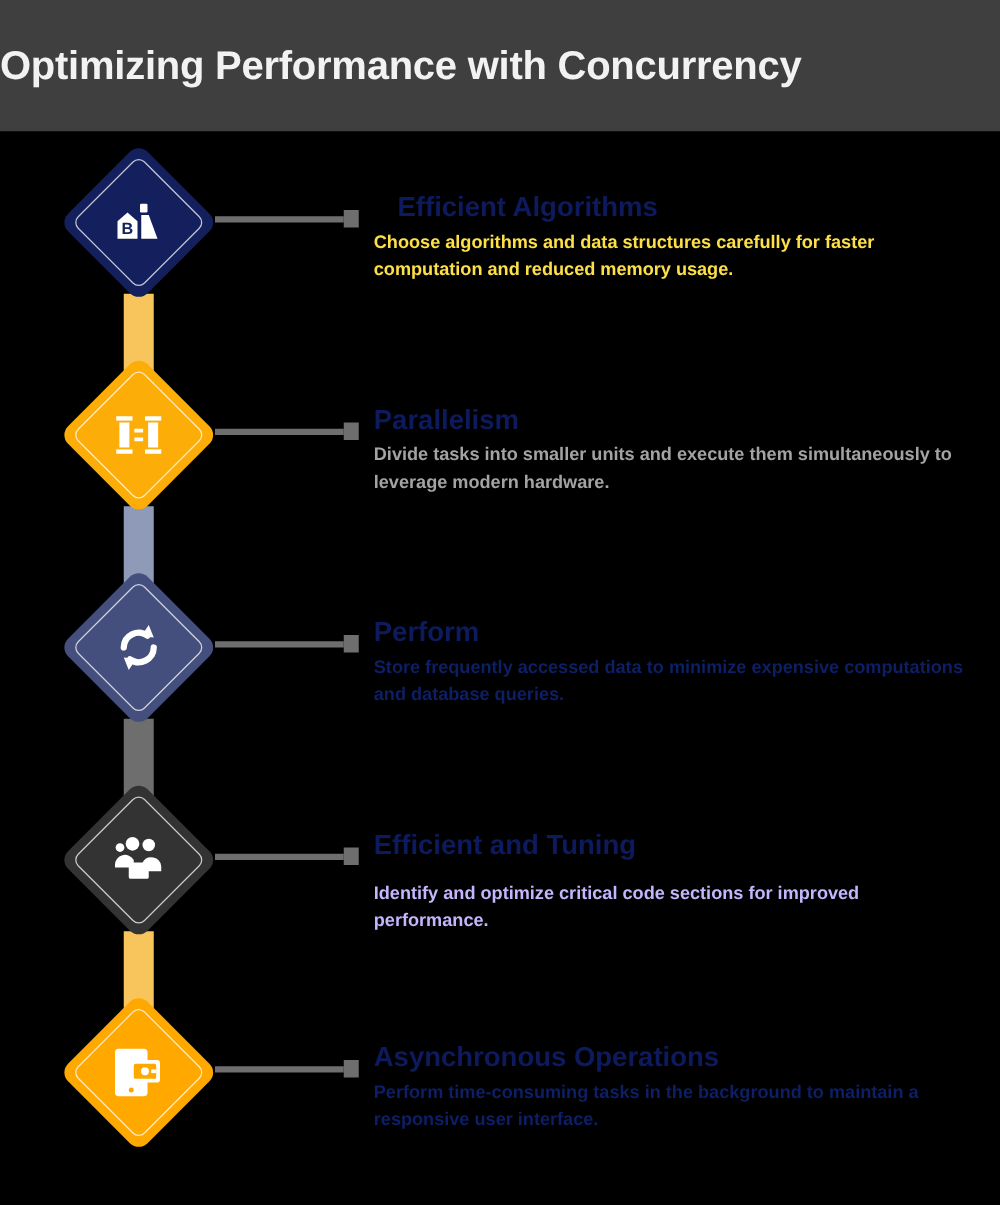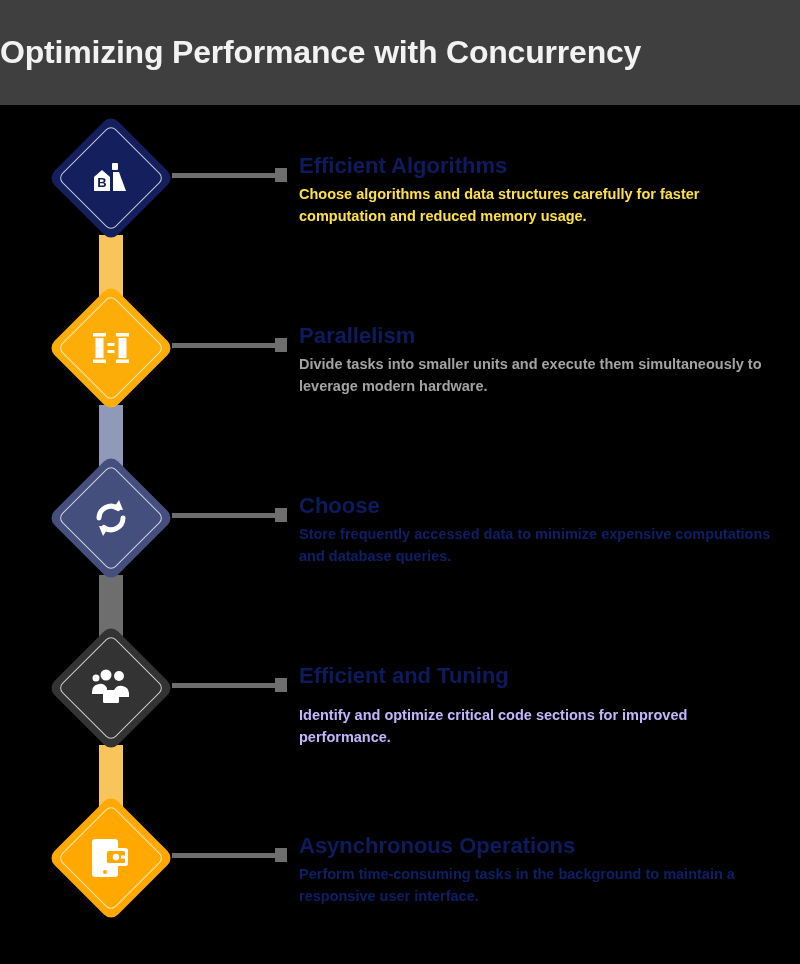--- a/index.html
+++ b/index.html
@@ -157,21 +157,21 @@
           <path d="M6 22 L14 15 L22 22 L22 36 L6 36 Z"></path>
           <rect x="24" y="8" width="6" height="7" rx="1"></rect>
           <path d="M25 17 L31 17 L38 36 L25 36 Z"></path>
           <text x="14" y="32" font-family="Liberation Sans, sans-serif" font-size="13" font-weight="bold" fill="#141f5e" text-anchor="middle">B</text>
         </svg>
       </div>
     </div>
     <div class="lead-line" style="background: rgb(110, 110, 110);"></div>
     <div class="lead-cap" style="background: rgb(110, 110, 110);"></div>
     <div class="text-block">
-      <p class="step-title" style="color: rgb(13, 27, 94);">Efficient Algorithms</p>
+      <p class="step-title" style="color: rgb(13, 27, 94); margin-left: 19px;">Efficient Algorithms</p>
       <p class="step-desc" style="color: #fde047;">Choose algorithms and data structures carefully for faster computation and reduced memory usage.</p>
     </div>
   </div>
 
   <div class="step" style="top:170px;padding-left:26px;">
     <div class="node">
       <div class="diamond" style="background:#fdad07;"></div>
       <div class="diamond-inner"></div>
       <div class="node-icon">
         <svg width="44" height="40" viewBox="0 0 44 40" fill="#ffffff">
@@ -203,21 +203,21 @@
           <path d="M10 22 a12 12 0 0 1 19 -9.5"></path>
           <path d="M34 22 a12 12 0 0 1 -19 9.5"></path>
           <polygon points="30,4 34,14 24,13" fill="#ffffff" stroke="none"></polygon>
           <polygon points="14,40 10,30 20,31" fill="#ffffff" stroke="none"></polygon>
         </svg>
       </div>
     </div>
     <div class="lead-line" style="background: rgb(110, 110, 110);"></div>
     <div class="lead-cap" style="background: rgb(110, 110, 110);"></div>
     <div class="text-block">
-      <p class="step-title" style="color: rgb(13, 27, 94);">Choose</p>
+      <p class="step-title" style="color: rgb(13, 27, 94);">Perform</p>
       <p class="step-desc" style="color: rgb(13, 31, 102);">Store frequently accessed data to minimize expensive computations and database queries.</p>
     </div>
   </div>
 
   <div class="step" style="top:510px;">
     <div class="node">
       <div class="diamond" style="background:#333333;"></div>
       <div class="diamond-inner"></div>
       <div class="node-icon">
         <svg width="46" height="40" viewBox="0 0 46 40" fill="#ffffff">

